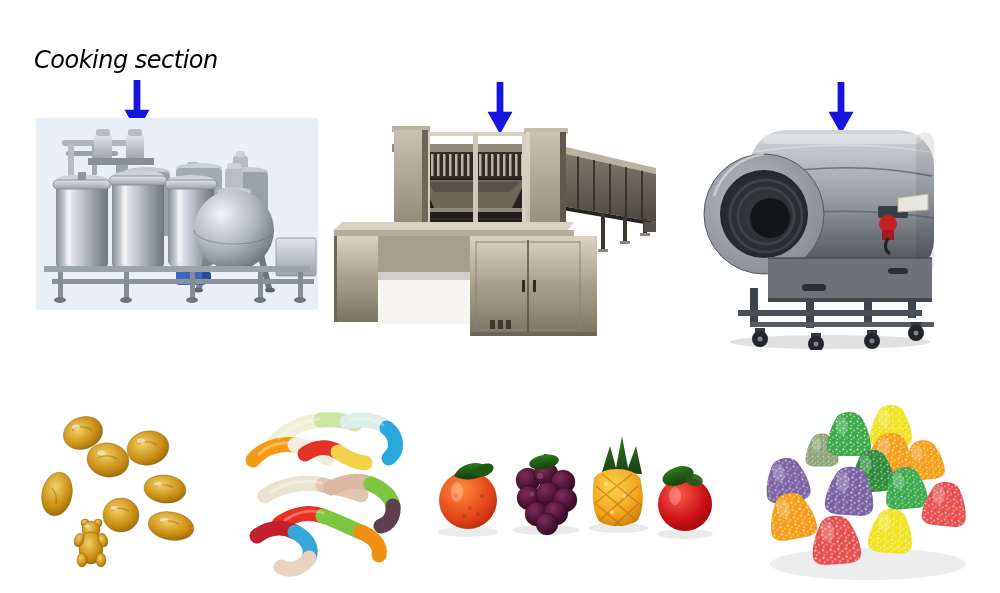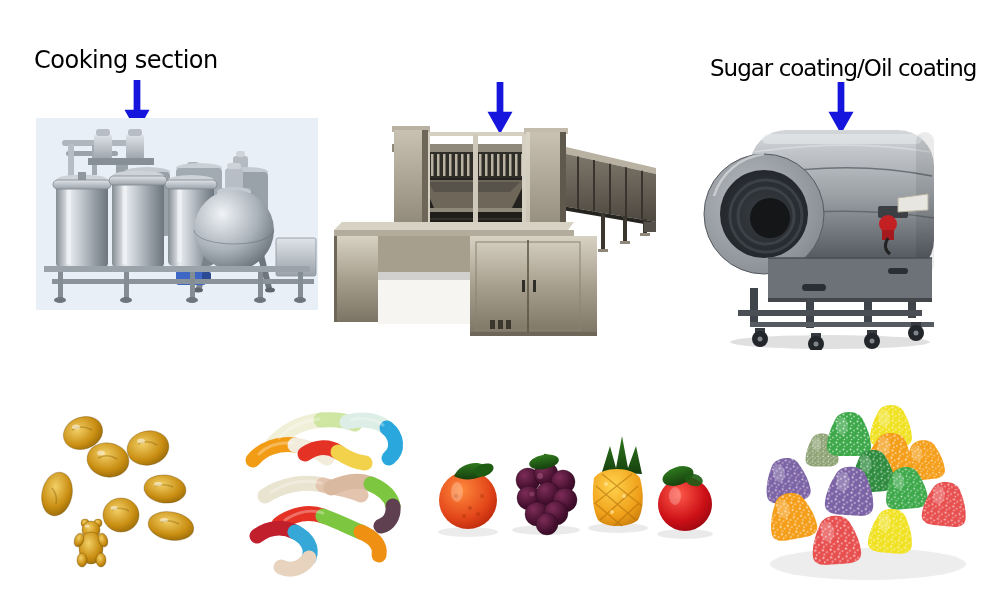--- a/index.html
+++ b/index.html
@@ -3,21 +3,21 @@
 <meta charset="utf-8">
 <style>
   html,body{margin:0;padding:0;background:#ffffff;}
   .stage{
     position:relative;width:1000px;height:593px;background:#ffffff;overflow:hidden;
     font-family:"DejaVu Sans","Liberation Sans",sans-serif;
   }
   .sec-label{
     position:absolute;color:#000;white-space:nowrap;font-weight:400;
   }
-  .lbl-cooking{left:34px;top:46px;font-size:24px;letter-spacing:-0.5px;}
+  .lbl-cooking{left:34px;top:46px;font-size:24px;letter-spacing:-0.5px;font-style:italic;}
   .lbl-depositing{left:295px;top:48px;font-size:26px;letter-spacing:-1px;}
   .lbl-coating{left:710px;top:55px;font-size:23px;letter-spacing:-1px;}
   .arrow{position:absolute;width:26px;height:52px;}
   .arr1{left:124px;top:80px;}
   .arr2{left:487px;top:82px;}
   .arr3{left:828px;top:82px;}
   .illus{position:absolute;}
   .m1{left:36px;top:118px;width:282px;height:192px;}
   .m2{left:330px;top:122px;width:326px;height:224px;}
   .m3{left:702px;top:118px;width:240px;height:232px;}
@@ -26,21 +26,20 @@
   .p3{left:432px;top:420px;width:290px;height:142px;}
   .p4{left:748px;top:392px;width:245px;height:200px;}
   svg{display:block;}
 </style>
 </head>
 <body>
 
 <div class="stage">
 
   <div class="sec-label lbl-cooking">Cooking section</div>
-  <div class="sec-label lbl-coating">Sugar coating/Oil coating</div>
 
   <svg class="arrow arr1" viewBox="0 0 26 54">
     <path d="M9.5,0 h7 v31 h9.5 L13,54 L0,31 h9.5 Z" fill="#1515dd"></path>
   </svg>
   <svg class="arrow arr2" viewBox="0 0 26 54">
     <path d="M9.5,0 h7 v31 h9.5 L13,54 L0,31 h9.5 Z" fill="#1515dd"></path>
   </svg>
   <svg class="arrow arr3" viewBox="0 0 26 54">
     <path d="M9.5,0 h7 v31 h9.5 L13,54 L0,31 h9.5 Z" fill="#1515dd"></path>
   </svg>

